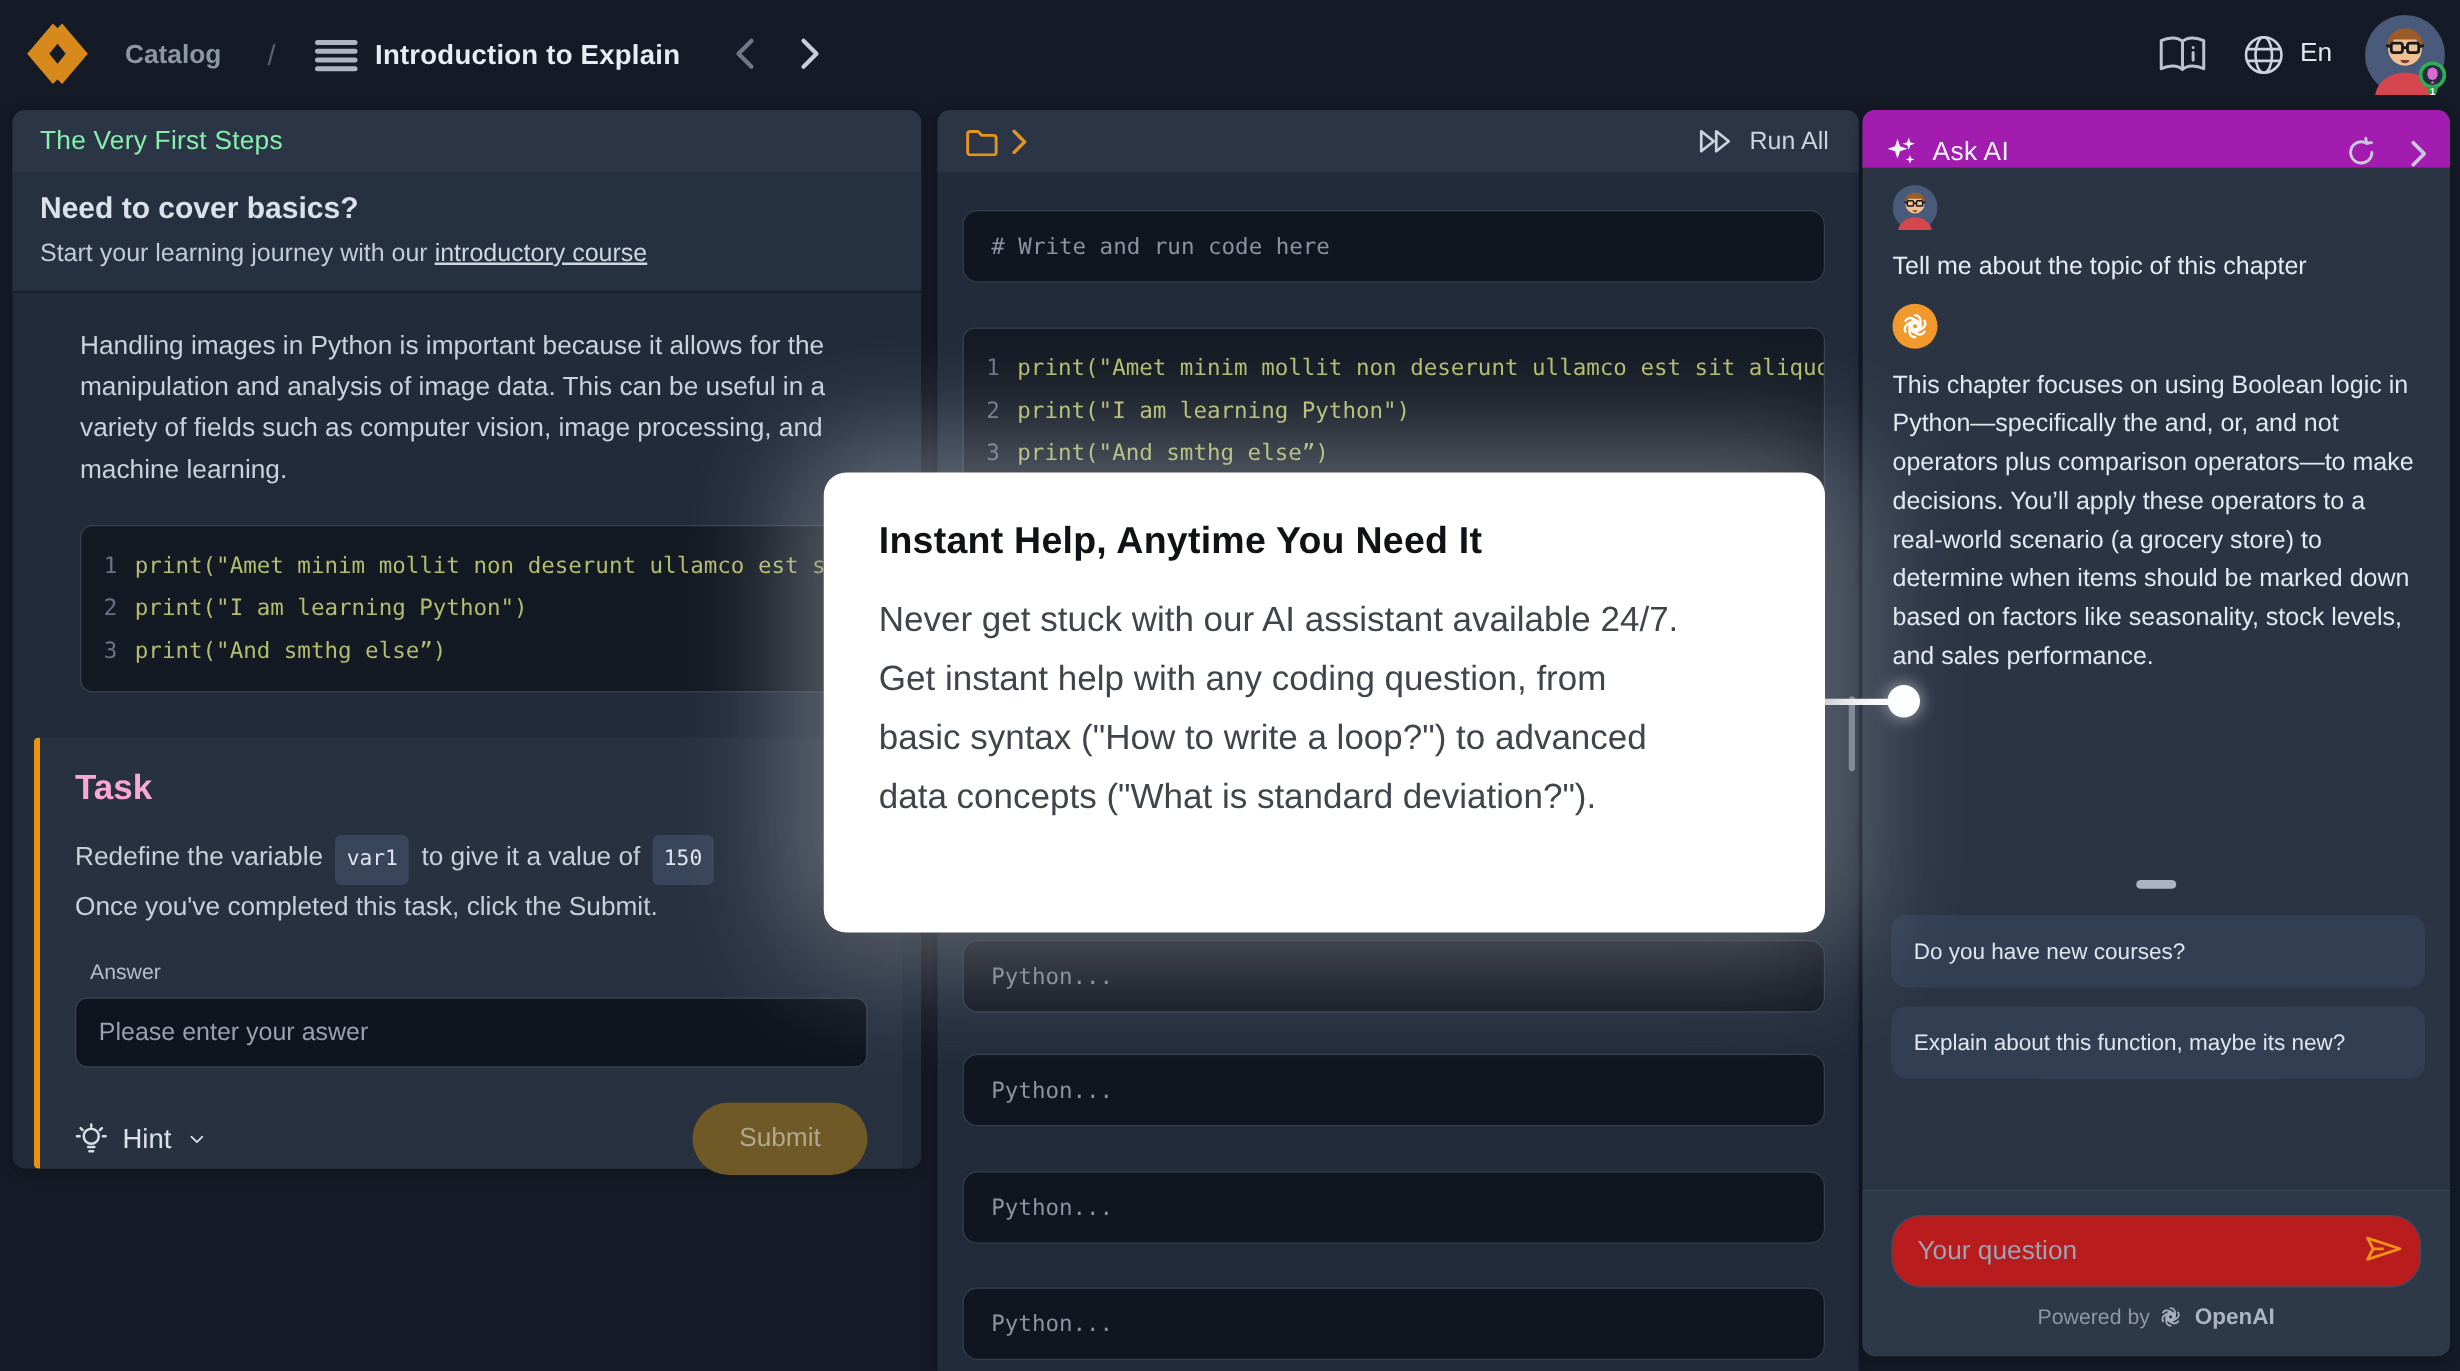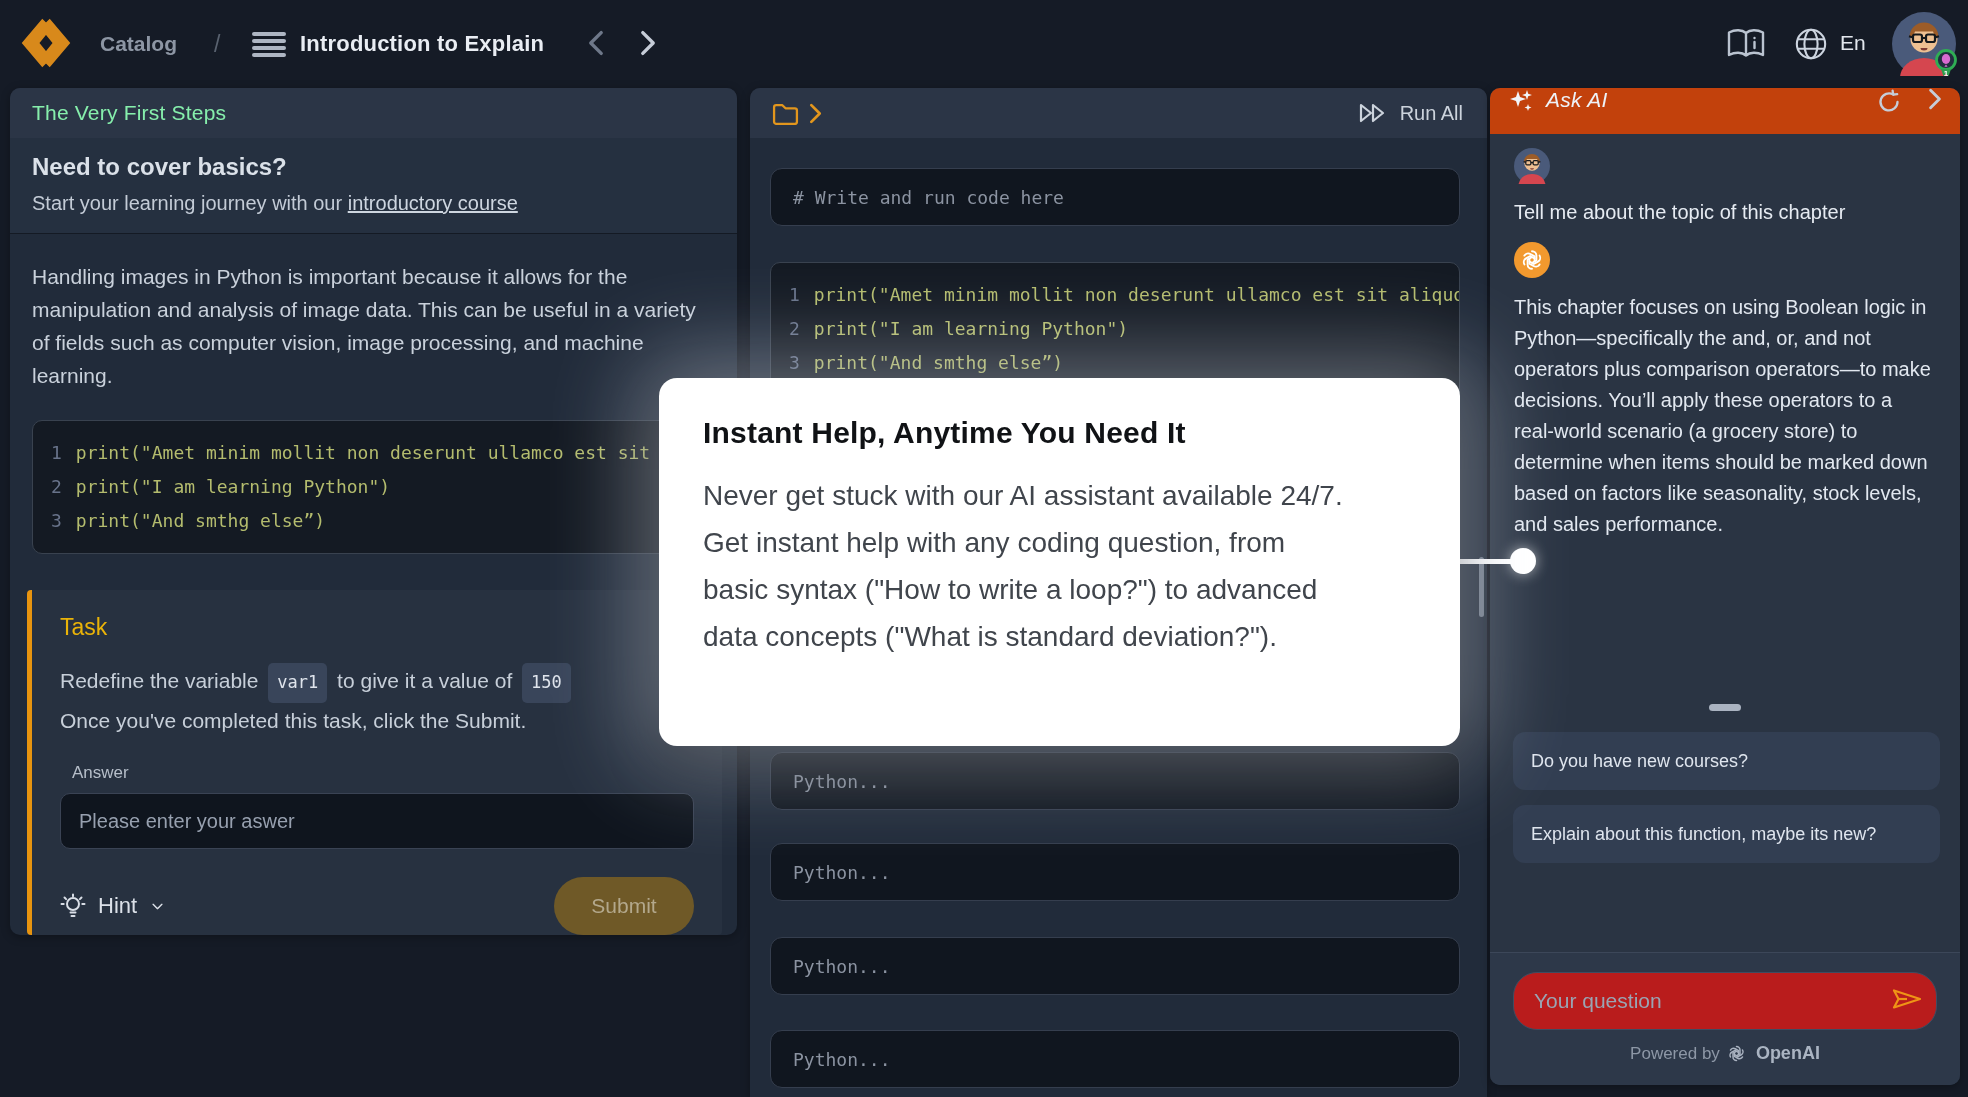--- a/index.html
+++ b/index.html
@@ -31,31 +31,31 @@
   .panel{position:absolute;background:#212b3a;border-radius:10px;box-shadow:0 2px 10px rgba(0,0,0,.3);}
   .panel-header{height:50px;background:#2b3546;border-radius:10px 10px 0 0;display:flex;align-items:center;padding:0 22px;}
 
   
   .left-panel{left:10px;top:88px;width:727px;height:847px;}
   .lp-header-label{font-size:21px;color:#86efac;letter-spacing:.2px;}
   .callout{background:#253040;padding:15px 22px 18px;border-bottom:1px solid #141a24;}
   .callout h3{margin:0 0 11px;font-size:24px;font-weight:700;color:#dbe1e9;}
   .callout p{margin:0;font-size:20px;color:#c3cbd6;}
   .callout a{color:#ced6e0;text-decoration:underline;cursor:pointer;}
-  .left-body{padding:26px 22px 0;}
+  .left-body{padding:26px 22px 0;margin-left:32px;}
   .para{margin:0;font-size:21px;line-height:33px;color:#c9d1db;}
   .code-block{margin-top:28px;background:#141a23;border:1px solid #39424f;border-radius:10px;
     padding:15px 18px;font-family:"DejaVu Sans Mono",monospace;font-size:18px;line-height:34px;
     white-space:nowrap;overflow:hidden;}
   .code-line .ln{color:#68738a;margin-right:14px;}
   .code-line .src{color:#b4bc6e;}
 
   .task{position:absolute;left:17px;top:502px;width:695px;height:345px;background:#273140;
     border-left:5px solid #e8940f;border-radius:4px;padding:24px 28px;}
-  .task h3{margin:0 0 22px;font-size:23px;font-weight:400;color:#eab308;}
+  .task h3{margin:0 0 22px;font-size:28px;font-weight:700;color:#f9a8d4;}
   .task-line{margin:0;font-size:21px;line-height:36px;color:#c7cfd9;}
   .chip{display:inline-block;background:#39455a;border-radius:5px;padding:1px 9px 3px;
     font-family:"DejaVu Sans Mono",monospace;font-size:17px;color:#dfe4ec;margin:0 4px;}
   .answer-label{display:block;margin:24px 0 0 12px;font-size:17px;color:#b6bec9;}
   .answer-input{margin-top:10px;width:100%;height:56px;background:#0f151e;border:1px solid #3a4354;
     border-radius:10px;padding:0 18px;font-size:20px;color:#dfe4ec;font-family:"Liberation Sans",sans-serif;outline:none;}
   .answer-input::placeholder{color:#97a0af;}
   .task-footer{margin-top:28px;display:flex;align-items:center;justify-content:space-between;}
   .hint{display:flex;align-items:center;gap:12px;font-size:22px;color:#dbe0e8;cursor:pointer;}
   .hint svg.chev{width:17px;height:11px;color:#dbe0e8;}
@@ -72,21 +72,21 @@
     border-radius:12px;padding:0 22px;font-family:"DejaVu Sans Mono",monospace;font-size:18px;color:#c6cdd6;outline:none;}
   .mono-input::placeholder{color:#8b93a1;}
   .mid-code{position:absolute;left:20px;top:174px;width:690px;height:155px;margin:0;}
 
   
   .mid-scrollbar{position:absolute;left:1479px;top:557px;width:5px;height:60px;border-radius:3px;
     background:rgba(185,195,210,.55);cursor:pointer;}
 
   
   .ask-panel{left:1490px;top:88px;width:470px;height:997px;background:#2a3443;}
-  .ask-header{height:46px;background:#c2410c;border-radius:10px 10px 0 0;display:flex;align-items:flex-start;padding:0 18px;font-style:italic;}
+  .ask-header{height:46px;background:#a21caf;border-radius:10px 10px 0 0;display:flex;align-items:flex-end;padding:0 18px;}
   .ask-header .ttl{margin-left:12px;font-size:21px;color:#eef2f7;letter-spacing:.3px;}
   .ask-header .spacer{flex:1;}
   .icon-btn{background:none;border:none;padding:0;cursor:pointer;display:flex;align-items:center;color:#c6cdd8;}
   .ask-chat{padding:14px 24px 0;}
   .mini-avatar{width:36px;height:36px;border-radius:50%;overflow:hidden;margin-top:8px;}
   .user-msg{margin:13px 0 0;font-size:20px;color:#e6ebf2;}
   .ai-logo{margin-top:18px;width:36px;height:36px;border-radius:50%;background:#f2992e;display:flex;
     align-items:center;justify-content:center;color:#fff;}
   .ai-logo svg{width:24px;height:24px;}
   .ai-msg{margin:14px 0 0;font-size:20px;line-height:31px;color:#e2e8f0;}

